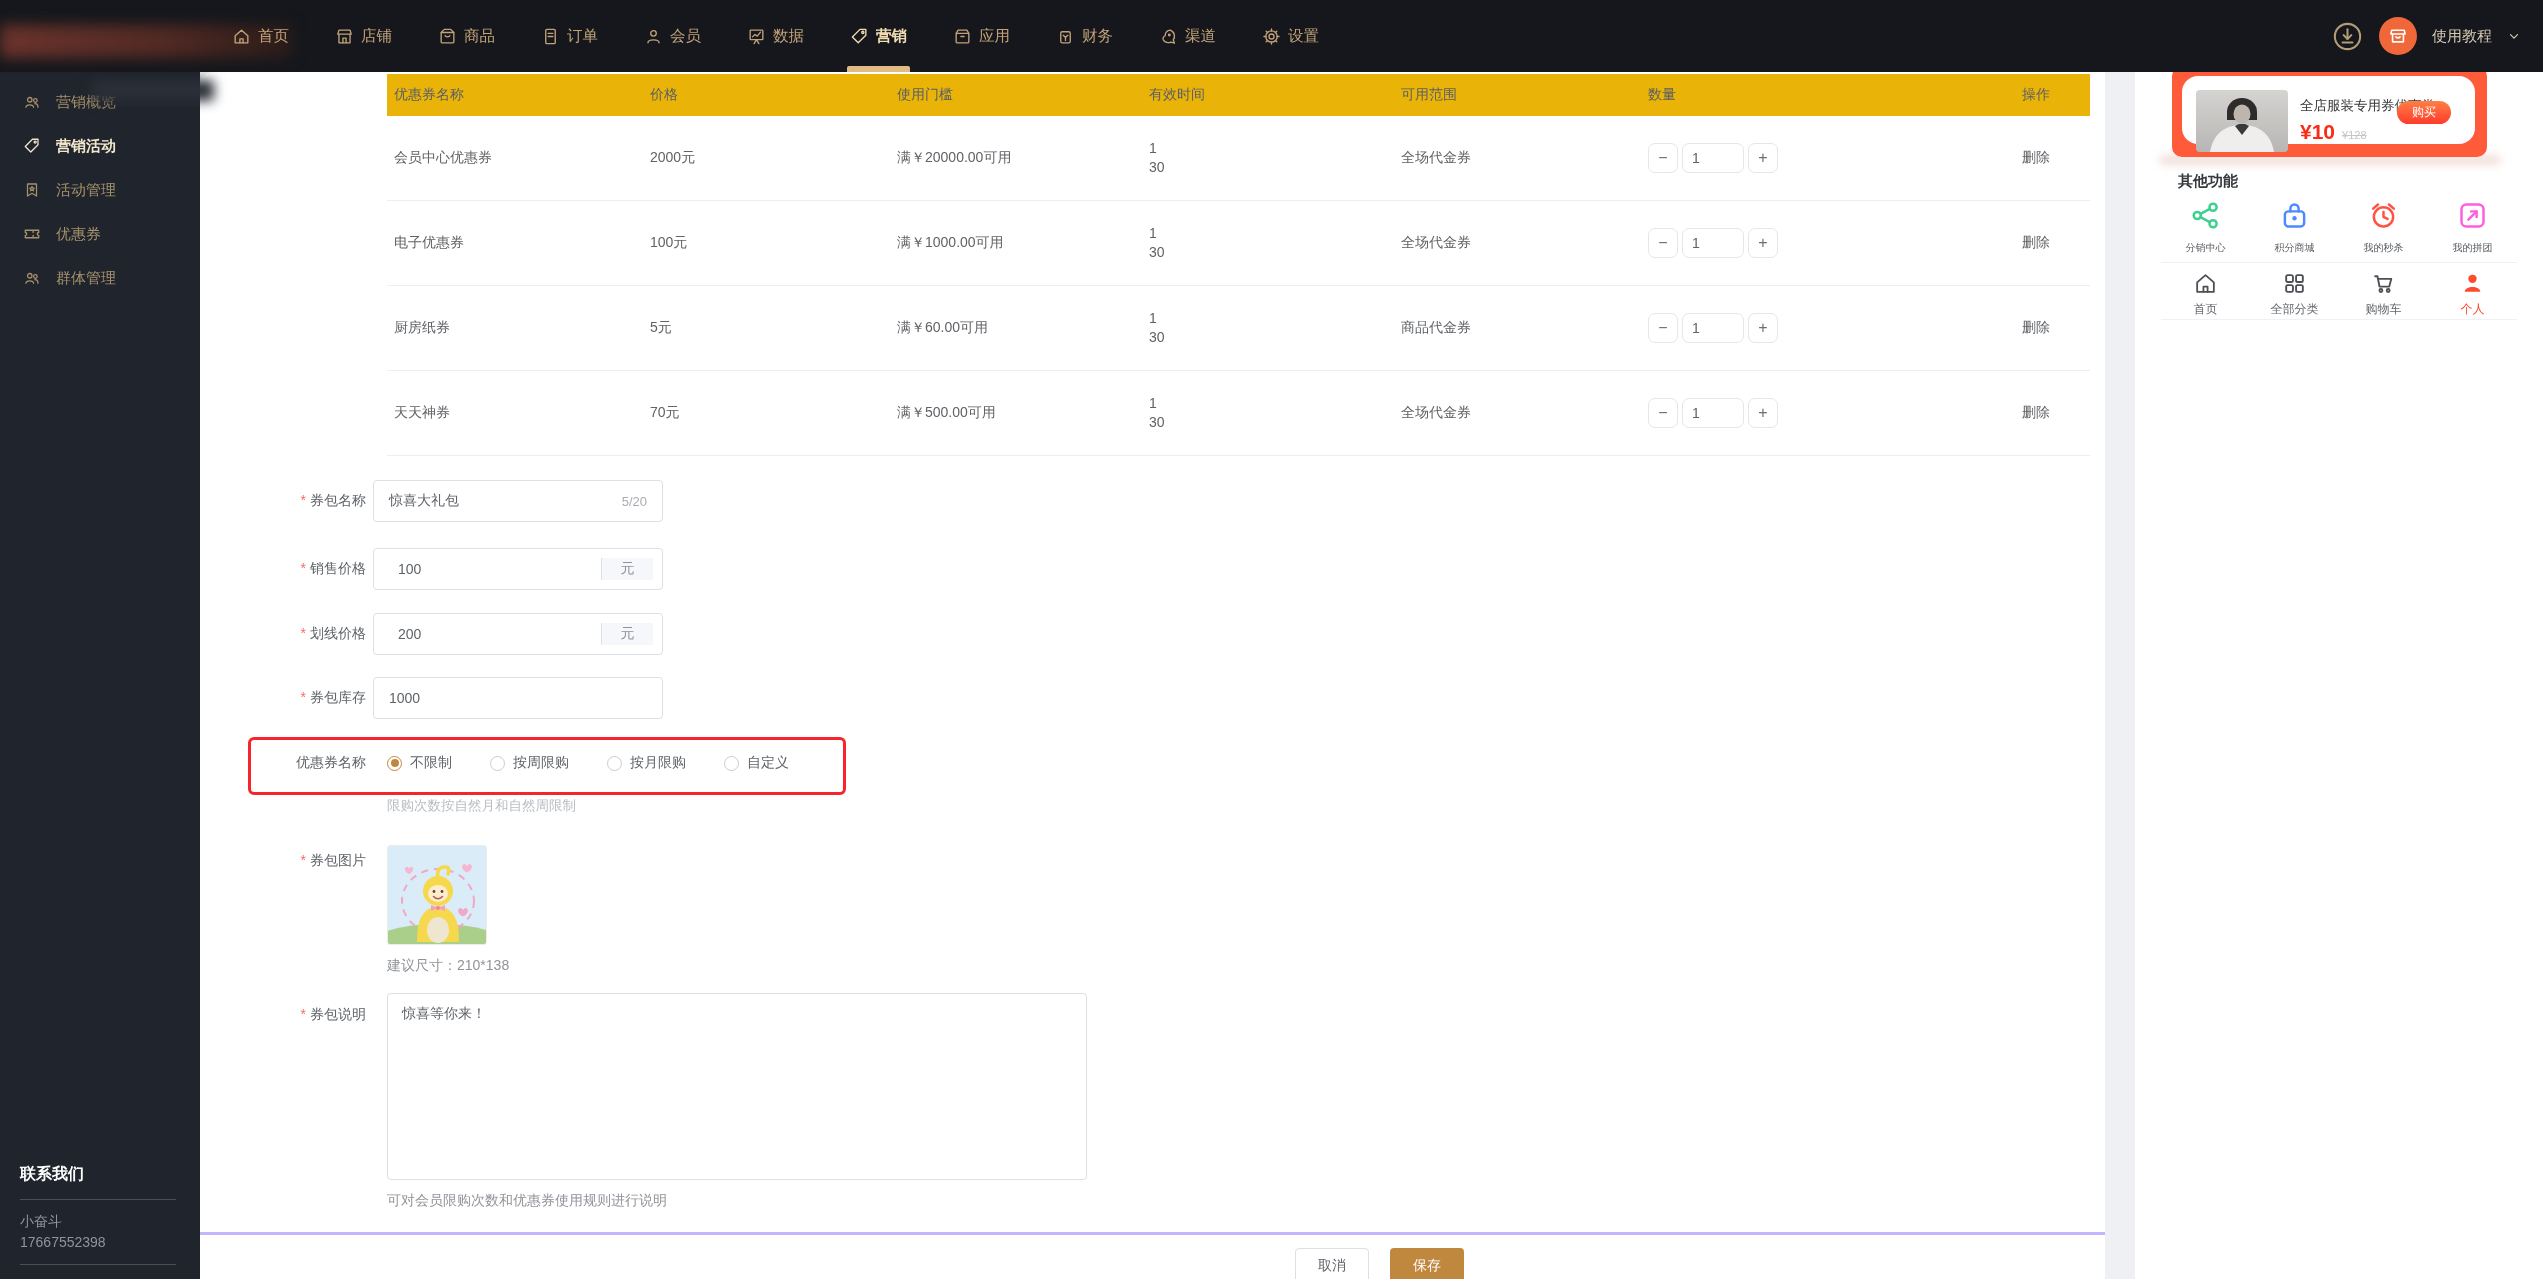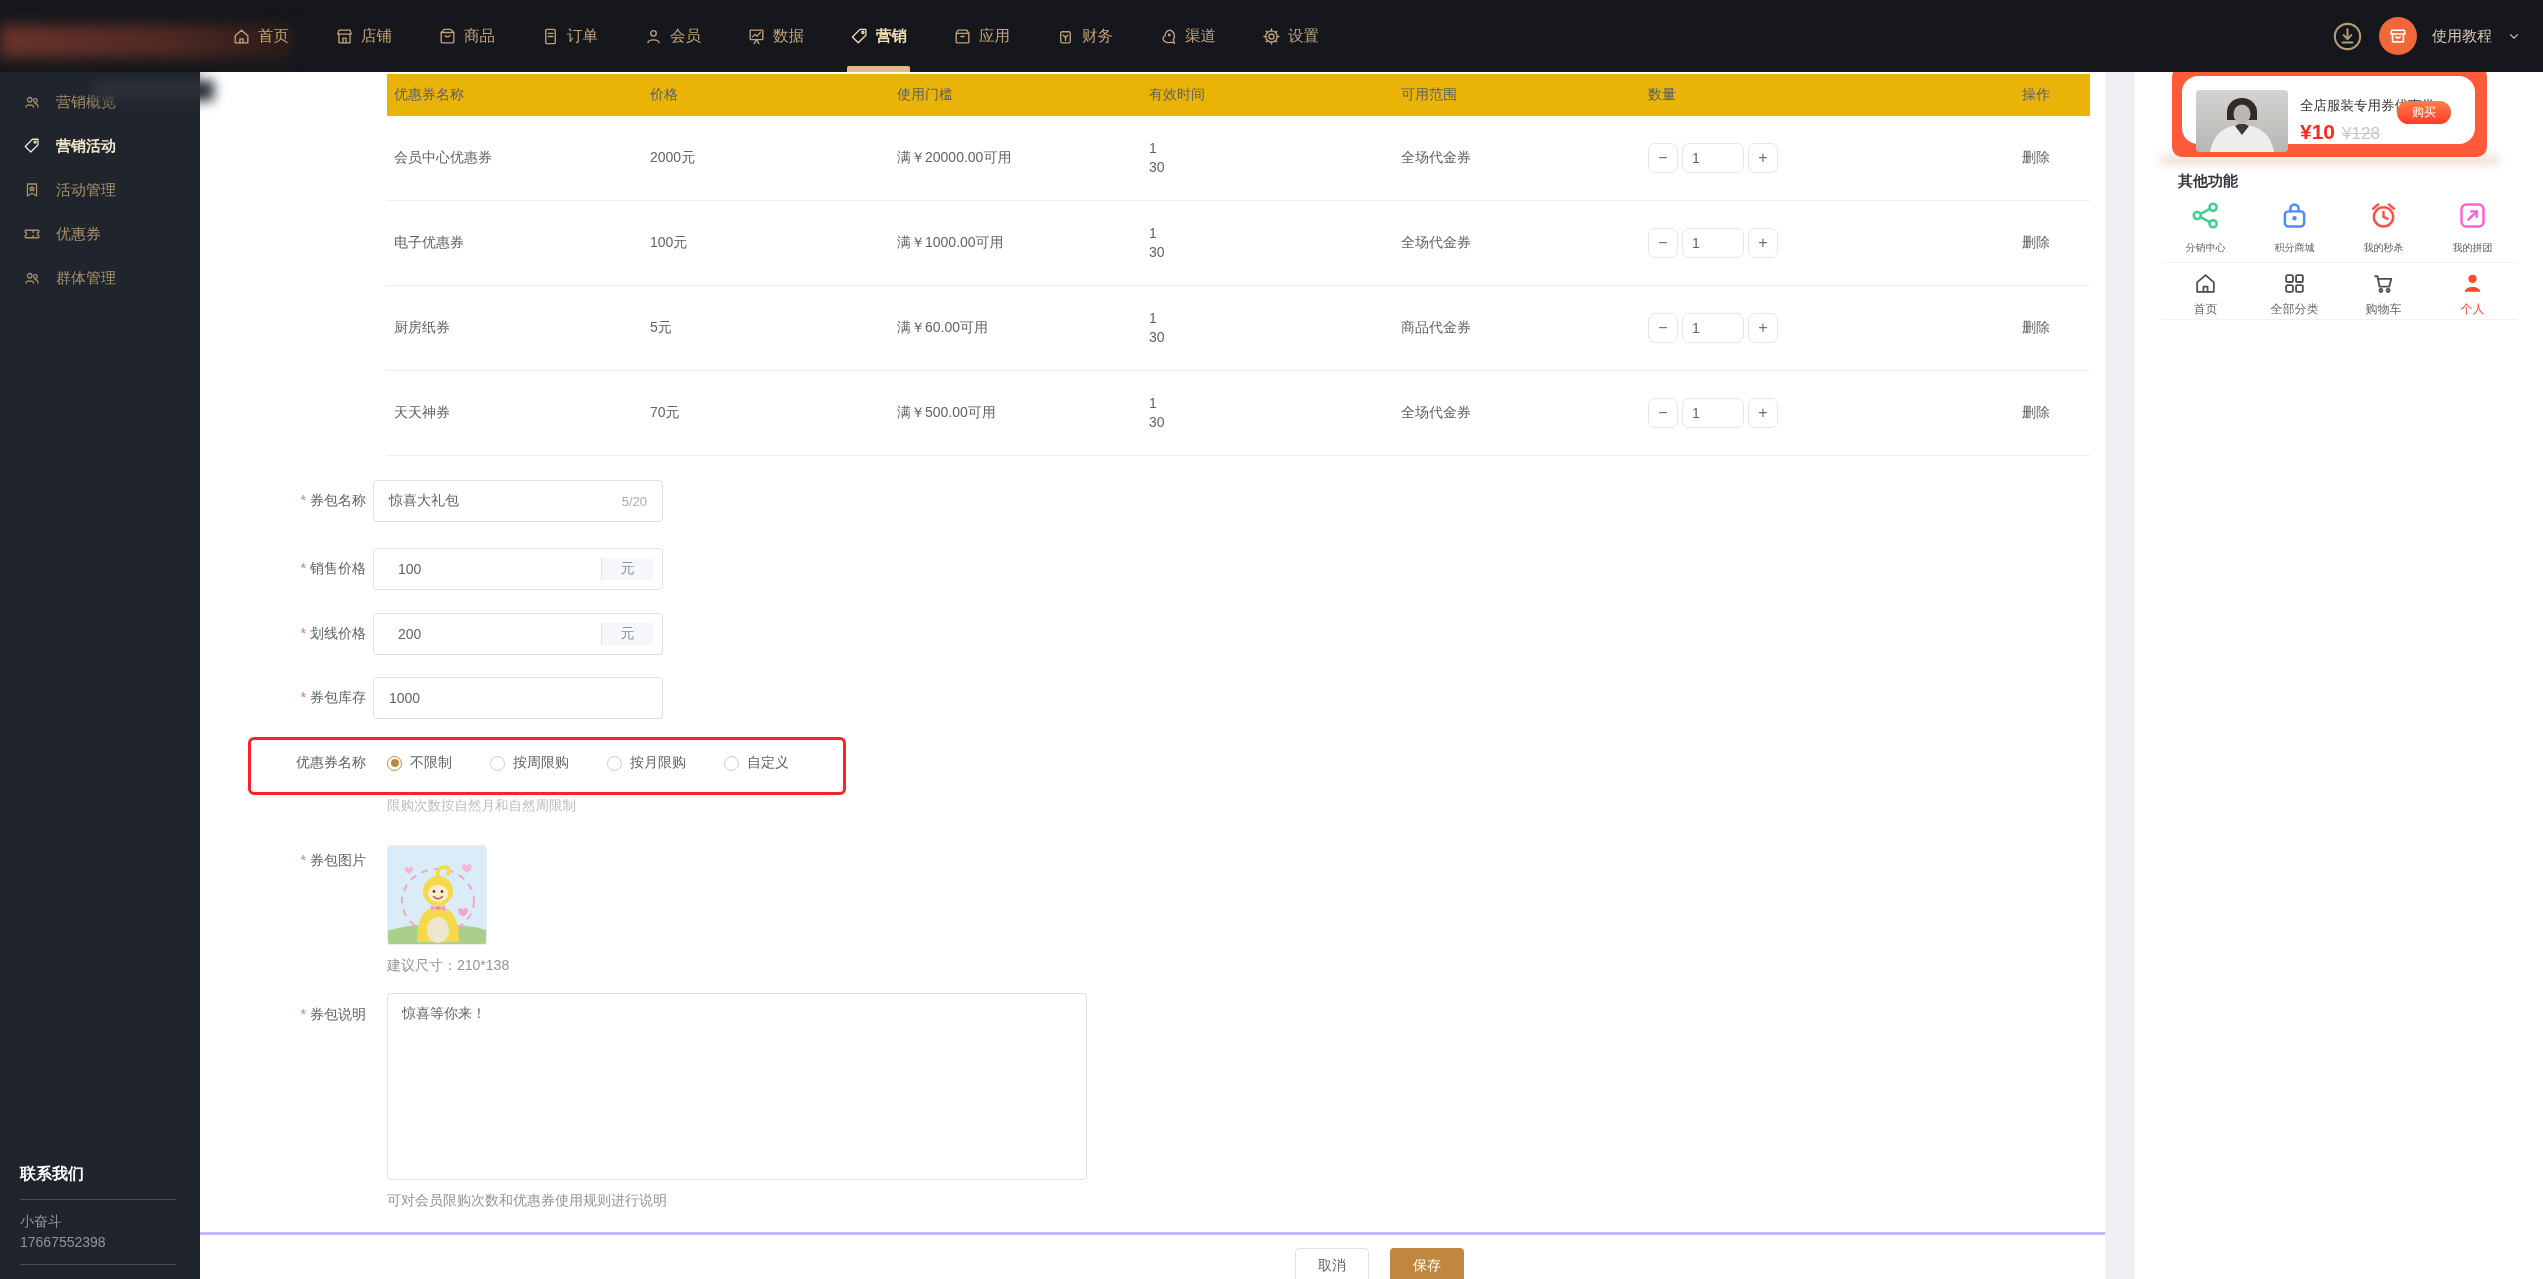--- a/index.html
+++ b/index.html
@@ -79,21 +79,21 @@
   .gap-strip { position:absolute; left:2105px; top:72px; width:30px; bottom:0; background:#eef0f3; z-index:3; }
   .preview { position:absolute; left:2135px; top:72px; right:0; bottom:0; background:#ffffff; z-index:2; }
   .pshadow { position:absolute; left:24px; top:83px; width:342px; height:10px; background:#f2dfd9; border-radius:6px; filter:blur(4px); }
   .pcard { position:absolute; left:37px; top:-6px; width:315px; height:91px; background:#ff5b3b; border-radius:10px; cursor:pointer; }
   .pinner { position:absolute; left:10px; top:10px; right:12px; bottom:13px; background:#fff; border-radius:16px; display:flex; padding:14px; }
   .pphoto { width:92px; height:62px; border-radius:4px; overflow:hidden; flex:none; }
   .pbody { position:relative; flex:1; padding:7px 0 0 12px; }
   .ptitle { font-size:13.5px; color:#39393b; white-space:nowrap; }
   .pprice { margin-top:5px; display:flex; align-items:baseline; gap:7px; }
   .pnow { color:#fb2b16; font-size:21px; font-weight:800; }
-  .pold { color:#c6c6c8; font-size:17px; text-decoration:line-through; }
+  .pold { color:#c6c6c8; font-size:11px; text-decoration:line-through; }
   .pbuy { position:absolute; right:10px; bottom:6px; width:54px; height:23px; border-radius:12px; background:linear-gradient(180deg,#ff7f45,#ff3b2b); color:#fff; font-size:12px; display:flex; align-items:center; justify-content:center; cursor:pointer; }
   .sec-title { position:absolute; left:43px; top:100px; font-size:15px; font-weight:700; color:#35383d; }
   .features { position:absolute; left:26px; top:127px; width:356px; display:flex; }
   .feat { width:89px; display:flex; flex-direction:column; align-items:center; gap:9px; font-size:10px; color:#565a5f; cursor:pointer; }
   .feat svg { width:33px; height:33px; }
   .f0 { color:#3ed08e; } .f1 { color:#4a8cff; } .f2 { color:#ff5242; } .f3 { color:#ff5fd8; }
   .pdivider { position:absolute; left:26px; right:26px; top:190px; border-top:1px solid #f0f1f2; }
   .ptabs { position:absolute; left:26px; top:199px; width:356px; display:flex; }
   .ptab { width:89px; display:flex; flex-direction:column; align-items:center; gap:5px; font-size:12px; color:#63666b; cursor:pointer; }
   .ptab svg { width:25px; height:25px; color:#4c4f54; }

